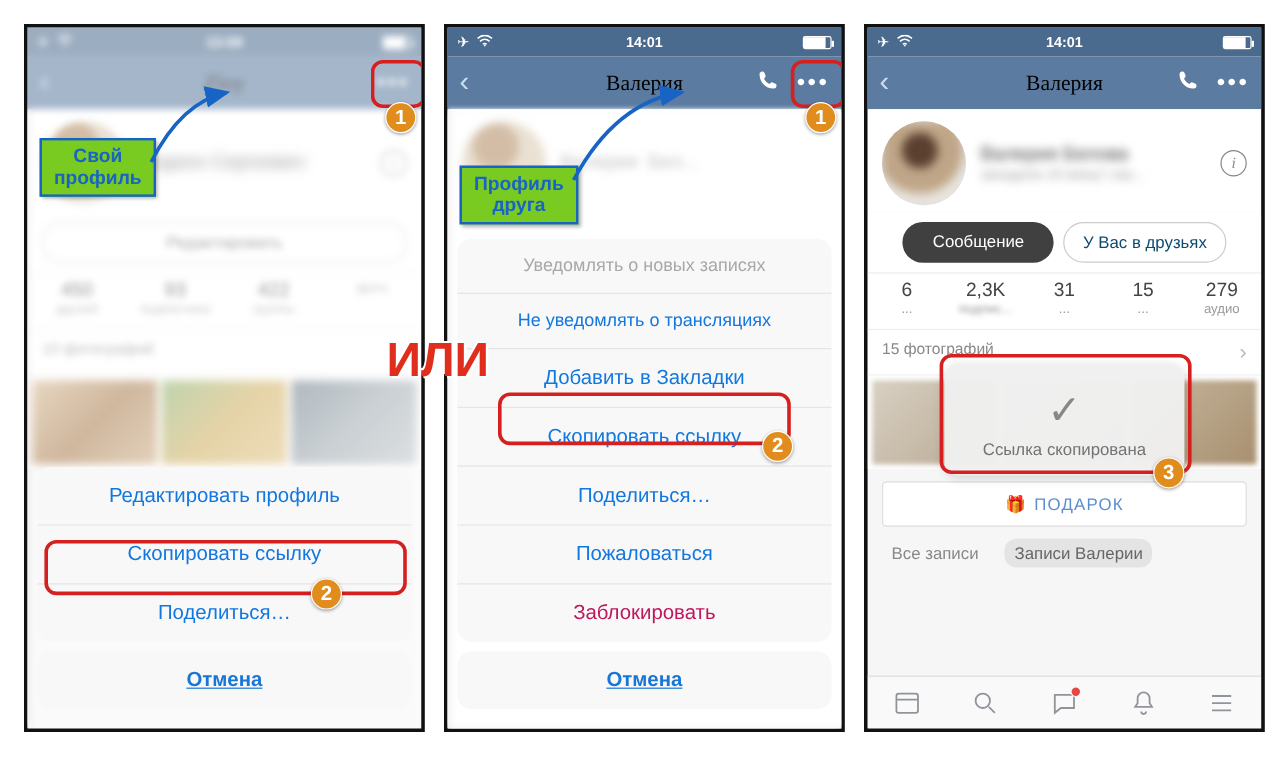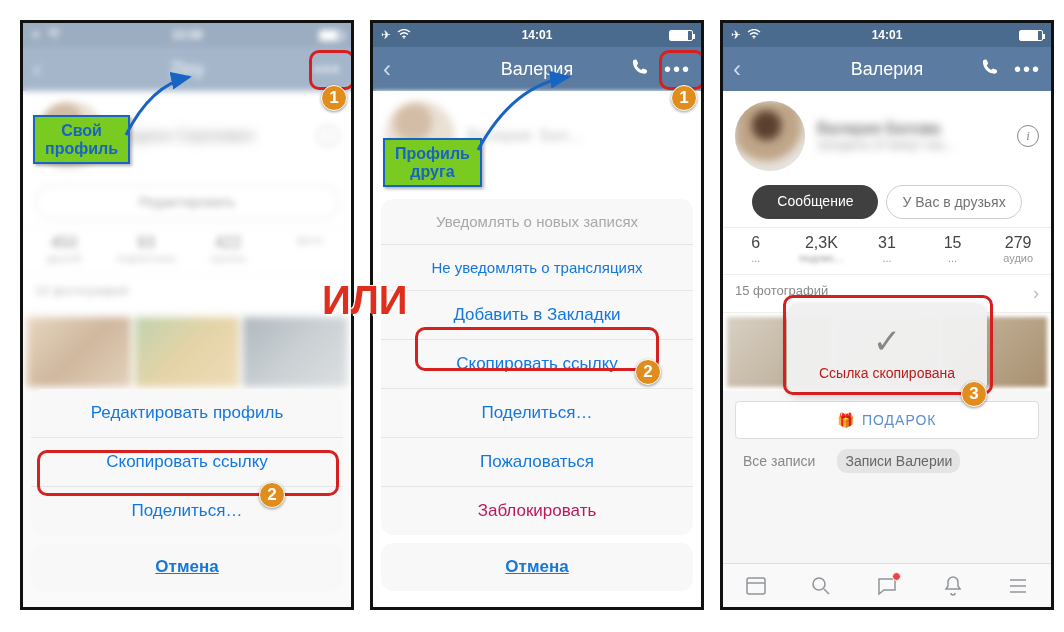--- a/index.html
+++ b/index.html
@@ -39,40 +39,40 @@
   .navhdr {
     height: 44px;
     background: #5b7ba0;
     display: flex;
     align-items: center;
     padding: 0 10px;
     color: #fff;
     font-size: 18px;
     position: relative;
   }
-  .navhdr .title { position: absolute; left:50%; transform: translateX(-50%); font-weight:500; color:#ffffff; }
+  .navhdr .title { position: absolute; left:50%; transform: translateX(-50%); font-weight:500; color:#000000;font-family:Liberation Serif, serif; }
   .navhdr .right { margin-left:auto; display:flex; gap:14px; align-items:center; }
   .chev { font-size: 24px; color: #cfdced; }
   .dots { font-size:20px; letter-spacing:2px; color:#fff; }
   .call-icon svg { width:20px; height:20px; fill:#fff; }
 
   
   .profile-row { display:flex; align-items:center; padding:10px 12px 6px; gap:12px; background:#fff; filter: blur(0); }
   .avatar { width:70px; height:70px; border-radius:50%; background:#ddd; overflow:hidden; position:relative; }
   .avatar .blob1 { position:absolute; width:70px; height:70px; background: radial-gradient(circle at 40% 30%, #b0885f 0 30%, #d9c8b0 30% 70%, #e8e8e8 70%); filter: blur(1.5px); }
   .avatar.blur .blob1 { filter: blur(4px); }
   .p-info .p-name { font-size:16px; font-weight:500; color:#444; filter: blur(4px); }
   .p-info .p-sub { font-size:12px; color:#999; filter: blur(4px); }
   .info-circ { margin-left:auto; width:22px; height:22px; border:1.5px solid #888; border-radius:50%; display:flex; align-items:center; justify-content:center; font-size:13px; color:#888; font-style: italic; font-family: Georgia, serif; }
 
   
   .actions { display:flex; gap:8px; padding: 8px 12px; background:#fff; }
   .btn-edit { flex:1; text-align:center; padding:8px; border:1px solid #ccc; border-radius:16px; font-size:14px; color:#666; background:#fff; }
   .btn-primary { background:#404040; color:#fff; border:none; padding:8px 25px; border-radius:20px; font-size:14px; }
-  .btn-secondary { background:#fff; color:#737373; border:1px solid #ccc; padding:8px 15px; border-radius:20px; font-size:14px; }
+  .btn-secondary { background:#fff; color:#0c4a6e; border:1px solid #ccc; padding:8px 15px; border-radius:20px; font-size:14px; }
 
   
   .stats { display:flex; justify-content:space-around; background:#fff; padding:6px 0 10px; border-top:1px solid #eee; border-bottom:1px solid #eee; }
   .stat { text-align:center; min-width:62px; }
   .stat .num { font-size:16px; color:#444; }
   .stat .lbl { font-size:11px; color:#999; }
 
   
   .photos-hdr { display:flex; align-items:flex-start; padding:8px 12px; background:#fff; font-size:13px; color:#888; border-bottom:1px solid #eee; }
   .photos-hdr .chv { margin-left:auto; color:#bbb; font-size:18px; }
@@ -88,21 +88,21 @@
   .as-group { background:rgba(248,248,248,0.96); border-radius:12px; overflow:hidden; margin-bottom:8px; }
   .as-item { text-align:center; padding:14px 10px; font-size:17px; color:#1278e0; border-top:1px solid rgba(0,0,0,0.08); }
   .as-item:first-child { border-top:none; }
   .as-item.red { color:#be185d; }
   .as-item.disabled { color:#a8a8a8; }
   .as-cancel { font-weight:600; color:#1877d6;text-decoration:underline; }
 
   
   .toast { position:absolute; left:50%; top:280px; transform:translateX(-50%); width:200px; padding:18px 10px 14px; background:rgba(240,240,240,0.97); border-radius:12px; text-align:center; box-shadow:0 2px 10px rgba(0,0,0,0.15); }
   .toast .chk { font-size:34px; color:#888; }
-  .toast .msg { font-size:14px; color:#b91c1c; margin-top:4px; }
+  .toast .msg { font-size:14px; color:#737373; margin-top:4px; }
 
   .gift-btn { margin:10px 12px 0; background:#fff; border:1px solid #ddd; border-radius:4px; padding:10px; text-align:center; font-size:14px; color:#5a8ecf; font-weight:500; letter-spacing:1px; }
   .gift-btn .g-ico { color:#6a9edb; margin-right:6px; }
 
   .tabs-line { display:flex; gap:14px; padding:10px 12px 0; background:transparent; font-size:14px; }
   .tab-item { color:#888; padding:4px 8px; border-radius: 10px;}
   .tab-item.active { background:#e4e4e4; color:#666; }
 
   .bottom-tabs { position:absolute; left:0; right:0; bottom:0; height:44px; background:#f9f9f9; border-top:1px solid #ddd; display:flex; justify-content:space-around; align-items:center; }
   .bt { width:24px; height:24px; position:relative; }

